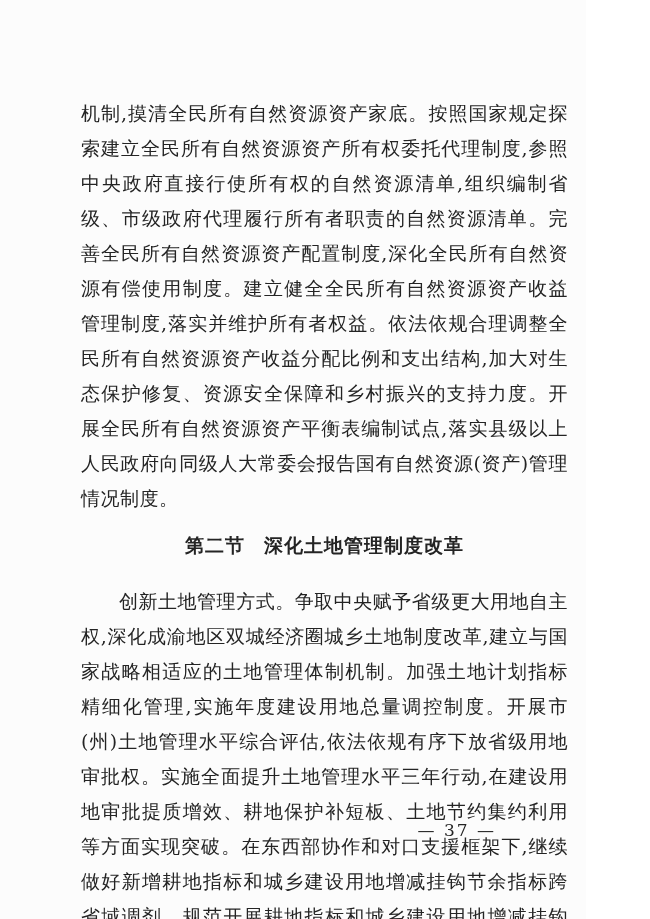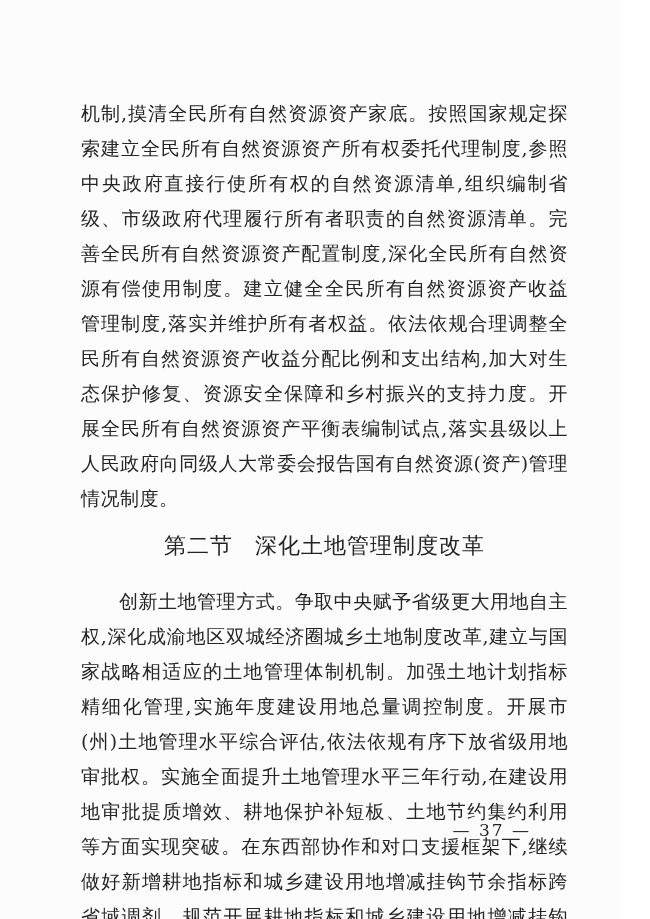--- a/index.html
+++ b/index.html
@@ -8,44 +8,43 @@
     background: #ffffff;
   }
   .page {
     position: relative;
     width: 586px;
     height: 919px;
     background: #fcfcfc;
     font-family: "DejaVu Serif", "Liberation Serif", serif;
     color: #242424;
     overflow: hidden;
-    padding-left: 35px;
   }
   .content {
     position: absolute;
     left: 81px;
     top: 96px;
     width: 487px;
   }
   p.body-para {
     margin: 0;
     font-size: 19px;
     line-height: 35px;
     text-align: justify;
     text-justify: inter-character;
     letter-spacing: 0.5px;
   }
   p.body-para.indented {
     text-indent: 2em;
   }
   h2.section-heading {
     margin: 12px 0 21px 0;
-    font-size: 22px;
+    font-size: 19px;
     line-height: 35px;
-    font-weight: normal;
+    font-weight: bold;
     text-align: center;
     letter-spacing: 1px;
     white-space: nowrap;
   }
   .heading-gap {
     display: inline-block;
     width: 1em;
   }
   .page-number {
     position: absolute;

